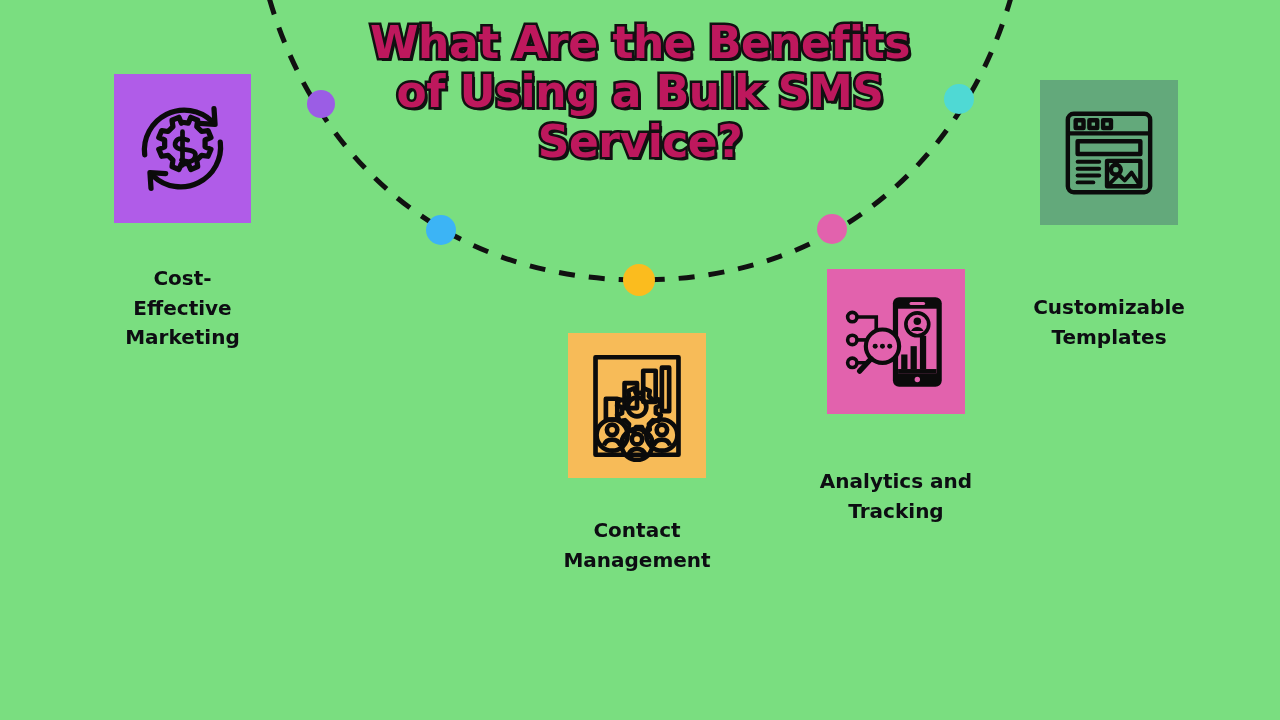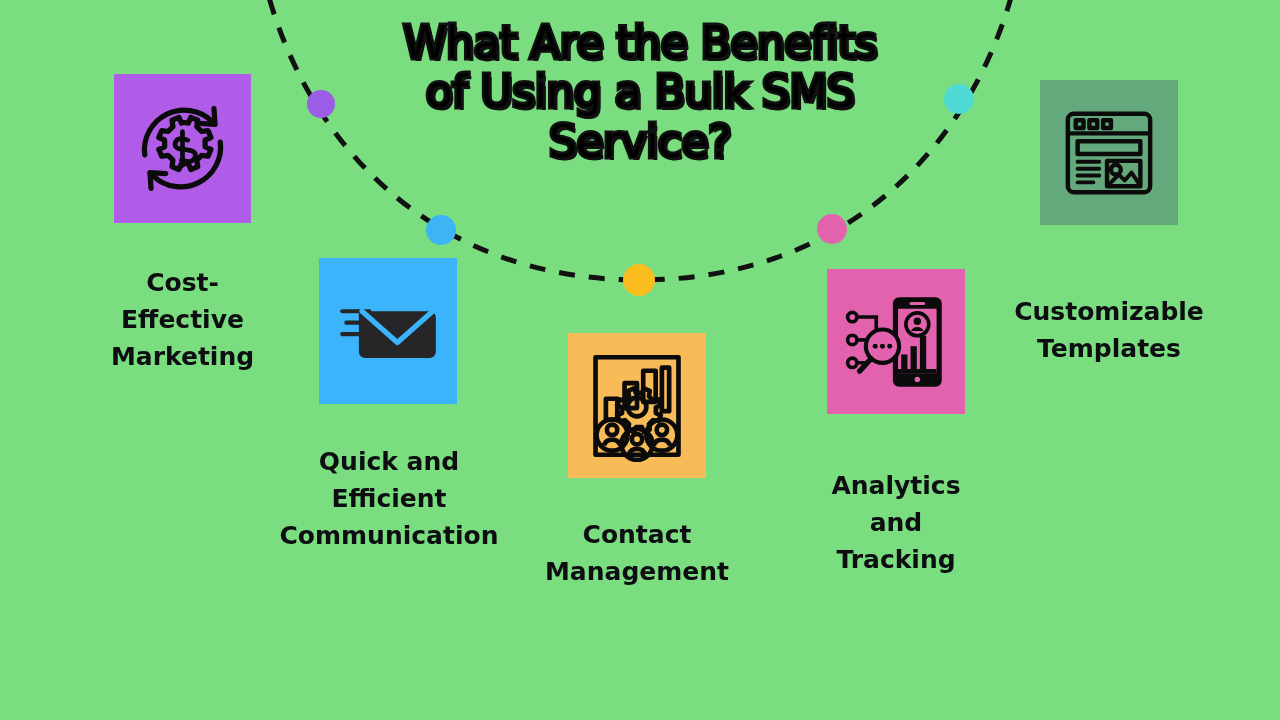--- a/index.html
+++ b/index.html
@@ -23,25 +23,25 @@
     pointer-events: none;
   }
   
   #title {
     position: absolute;
     left: 370px;
     top: 18px;
     width: 540px;
     text-align: center;
     font-family: "DejaVu Sans", "Liberation Sans", sans-serif;
-    font-weight: 400;
+    font-weight: 700;
     font-size: 44px;
     line-height: 1.12;
     letter-spacing: -0.5px;
-    color: #000000;
+    color: #be185d;
     -webkit-text-stroke: 5px #111111;
     paint-order: stroke fill;
     text-shadow:
        3px 3px 0 #111111,
       -1px  0   0 #111111;
     white-space: pre-line;
   }
   
   .benefit {
     position: absolute;
@@ -52,21 +52,21 @@
     display: flex;
     align-items: center;
     justify-content: center;
   }
   .icon-tile svg { display: block; }
   .benefit-label {
     position: absolute;
     text-align: center;
     font-family: "DejaVu Sans", "Liberation Sans", sans-serif;
     font-weight: 700;
-    font-size: 25px;
+    font-size: 20px;
     line-height: 1.48;
     color: #0d0d12;
     white-space: pre-line;
   }
 </style>
 </head>
 <body>
 
 <div id="canvas">
 
@@ -100,39 +100,20 @@
 
         <path d="M55 42 q-10 -4 -12 3 q-1 6 10 6 q11 1 9 7 q-2 7 -13 3" fill="none" stroke-width="4.5"></path>
         <line x1="50" y1="34" x2="50" y2="66" stroke-width="4.5"></line>
       </svg>
     </div>
     <div class="benefit-label" style="left:-29px; top:190px; width:195px;">Cost-
 Effective
 Marketing</div>
   </div>
 
-  <div class="benefit" style="left:319px; top:258px;">
-    <div class="icon-tile" style="width:138px; height:146px; background:#3cb4fb;">
-      <svg width="104" height="104" viewBox="0 0 100 100">
-
-        <g stroke="#262629" stroke-width="4" stroke-linecap="round">
-          <line x1="6" y1="31" x2="32" y2="31"></line>
-          <line x1="10" y1="42" x2="32" y2="42"></line>
-          <line x1="6" y1="53" x2="30" y2="53"></line>
-        </g>
-
-        <path d="M24 31 h66 a6 6 0 0 1 6 6 v33 a6 6 0 0 1 -6 6 h-62 a6 6 0 0 1 -6 -6 v-33 a6 6 0 0 1 2 -6 Z" fill="#262629"></path>
-
-        <polyline points="25,31 59,61 93,31" fill="none" stroke="#3cb4fb" stroke-width="5" stroke-linecap="round" stroke-linejoin="round"></polyline>
-      </svg>
-    </div>
-    <div class="benefit-label" style="left:-54px; top:185px; width:248px;">Quick and
-Efficient
-Communication</div>
-  </div>
 
   <div class="benefit" style="left:827px; top:269px;">
     <div class="icon-tile" style="width:138px; height:145px; background:#e262ad;">
       <svg width="104" height="104" viewBox="0 0 100 100">
         <g stroke="#0b0b0b" stroke-width="3.5" fill="none">
 
           <circle cx="8" cy="26" r="4.5"></circle>
           <circle cx="8" cy="48" r="4.5"></circle>
           <circle cx="8" cy="70" r="4.5"></circle>
           <path d="M13 26 h18 v22 h-6"></path>

